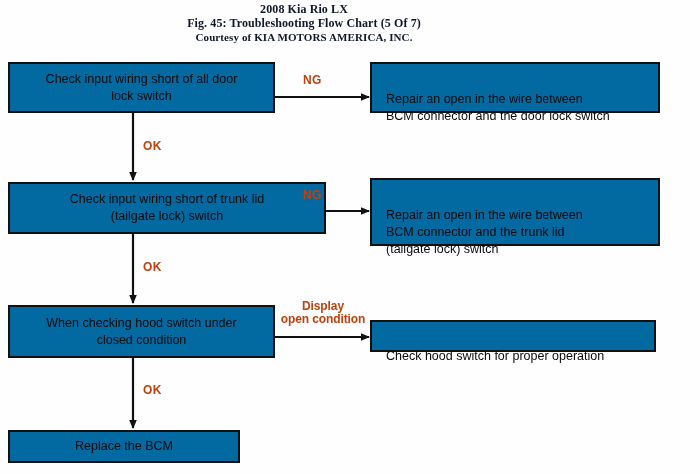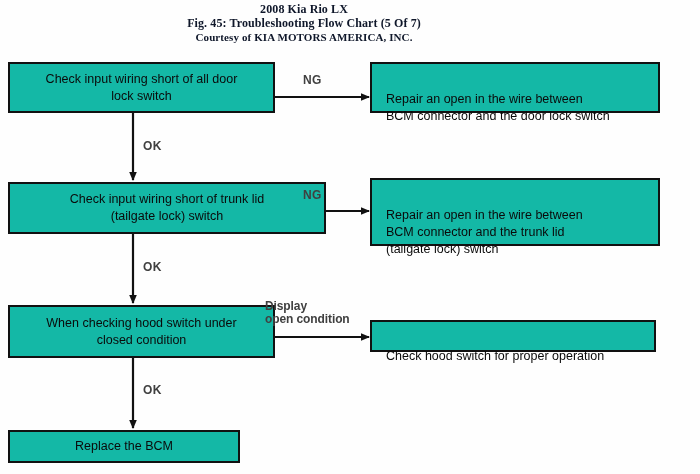--- a/index.html
+++ b/index.html
@@ -34,21 +34,21 @@
   }
   .hl1 { font-size: 12px; padding-top: 2px; }
   .hl2 { font-size: 12px; }
   .hl3 { font-size: 11px; }
 
   
   .box {
     position: absolute;
     box-sizing: border-box;
     border: 2px solid #111111;
-    background: #14b8a6;
+    background: #0369a1;
     display: flex;
     align-items: center;
     color: #0a0a0a;
     font-size: 12.5px;
     line-height: 17px;
   }
   .box .box-text {
     display: block;
     width: 100%;
     white-space: pre-line;
@@ -64,27 +64,27 @@
     width: 700px;
     height: 474px;
     pointer-events: none;
   }
 
   
   .edge-label {
     position: absolute;
     font-size: 12px;
     font-weight: bold;
-    color: #404040;
+    color: #c2410c;
     line-height: 13px;
     white-space: pre-line;
   }
   .edge-label.ok     { letter-spacing: 0.3px; }
   .edge-label.ng     { letter-spacing: 0.3px; }
-  .edge-label.display{ text-align: left; letter-spacing: -0.1px; }
+  .edge-label.display{ text-align: center; letter-spacing: -0.1px; }
 </style>
 </head>
 <body>
 
 <div id="page">
 
   <div class="header">
     <span class="header-line hl1">2008 Kia Rio LX</span>
     <span class="header-line hl2">Fig. 45: Troubleshooting Flow Chart (5 Of 7)</span>
     <span class="header-line hl3">Courtesy of KIA MOTORS AMERICA, INC.</span>

